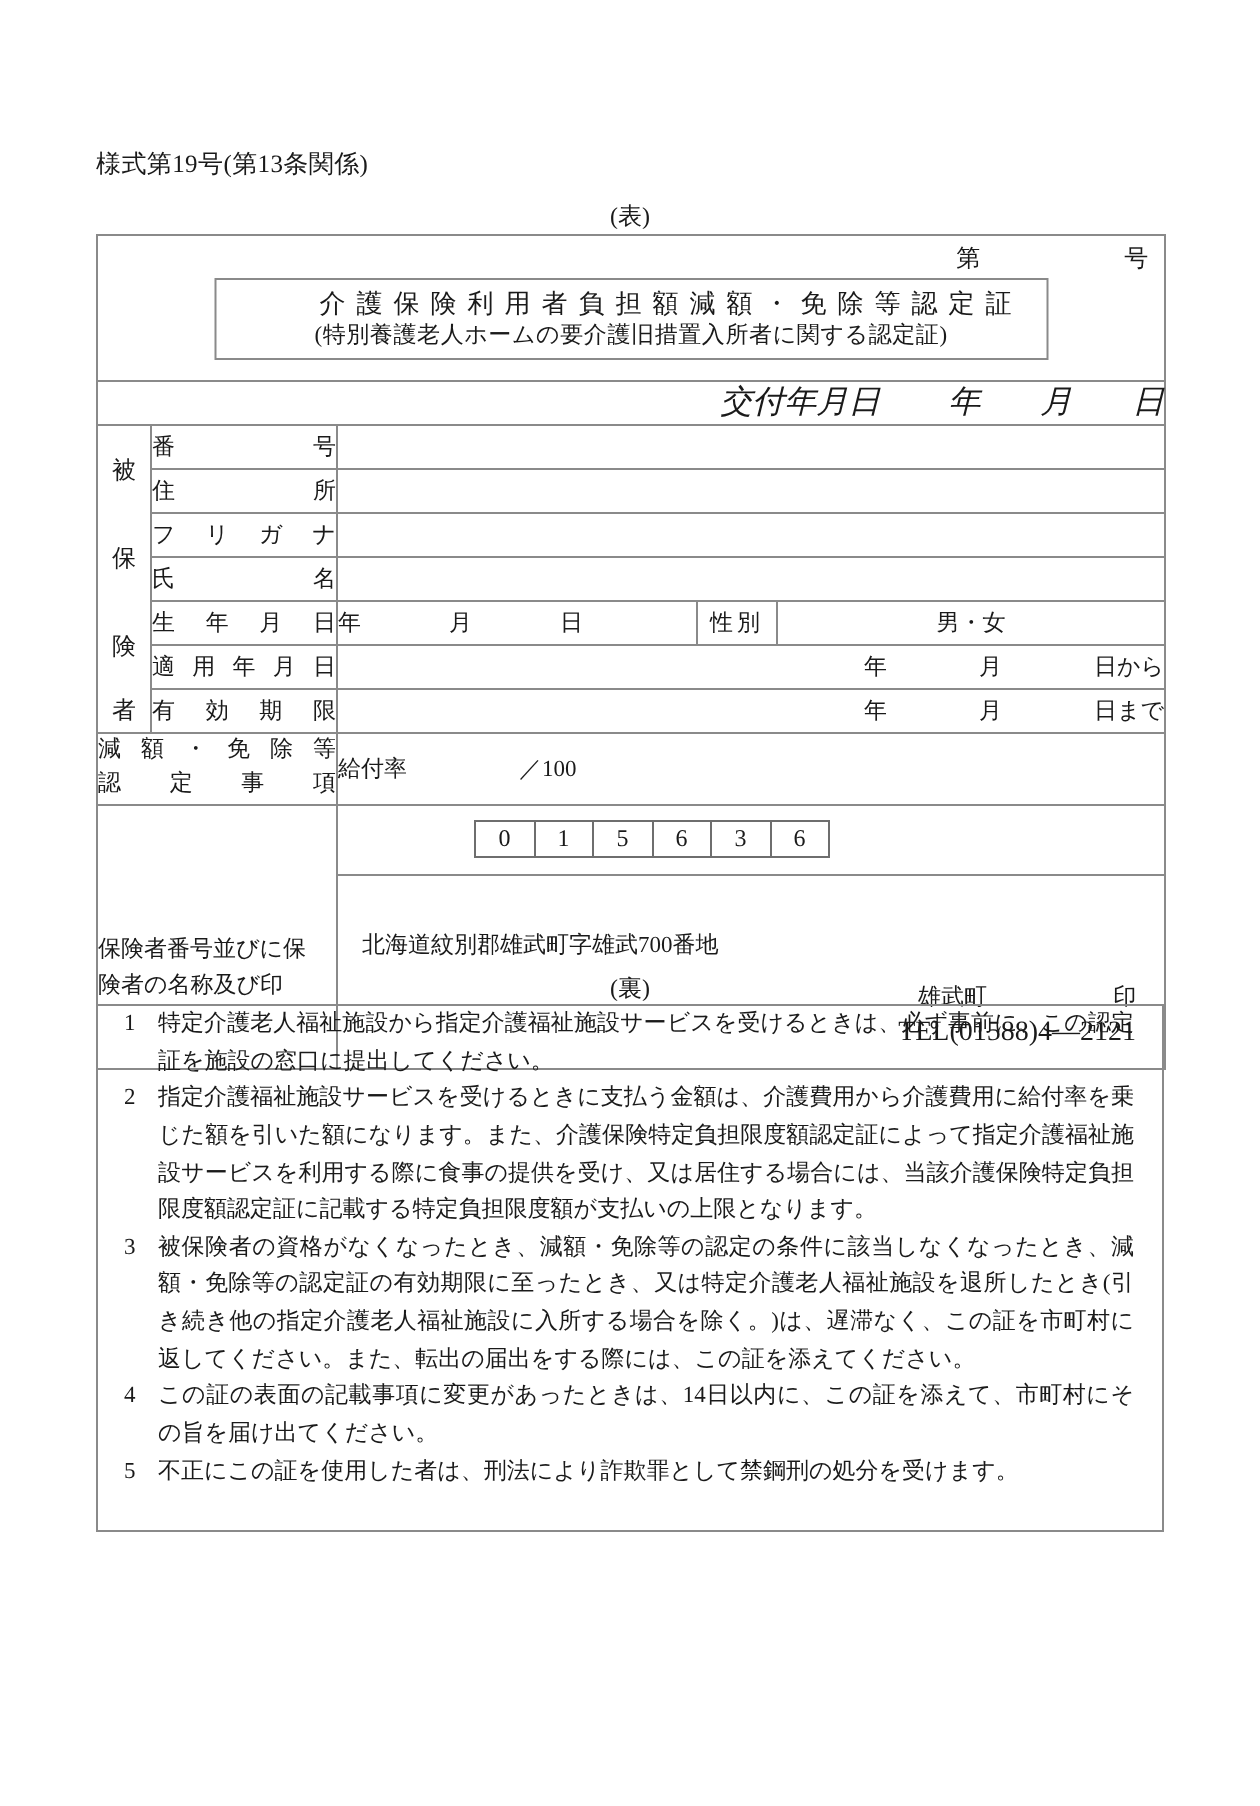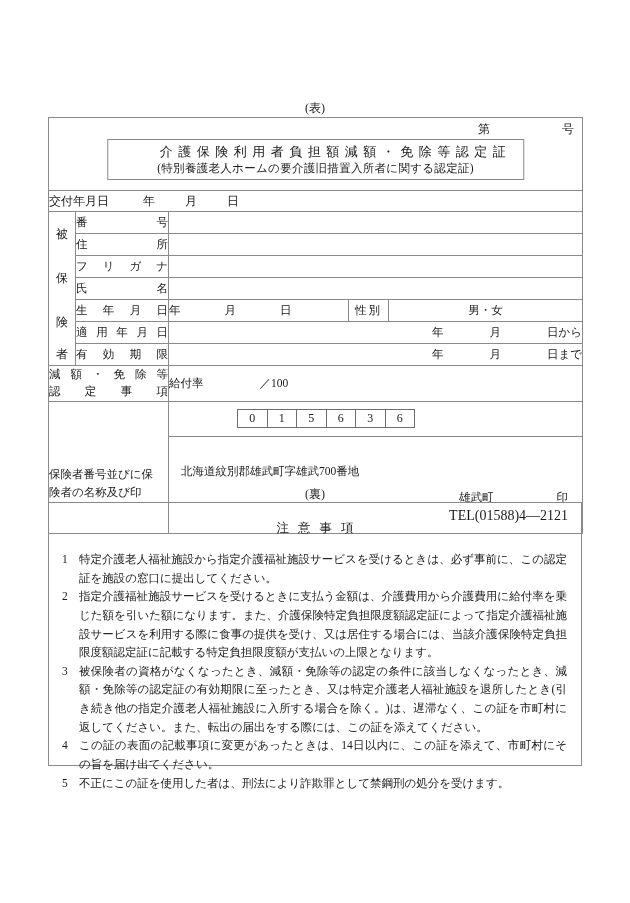--- a/index.html
+++ b/index.html
@@ -91,23 +91,24 @@
     line-height: 1.35;
     margin-left: 35px;
   }
   .title-sub {
     font-size: 11.5px;
     letter-spacing: 0.3px;
     line-height: 1.3;
   }
   .issue-row {
     height: 20px;
-    text-align: left;
-    font-size: 12px;
-    white-space: nowrap;
+    text-align: right;
+    font-size: 16px;
+    white-space: nowrap;
+    font-style: italic;
   }
   .issue-row .g1 { display: inline-block; width: 34px; }
   .issue-row .g2 { display: inline-block; width: 30px; }
 
   
   .v-label {
     width: 27px;
     text-align: center;
     font-size: 12px;
     line-height: 1.0;
@@ -264,20 +265,21 @@
     text-align: justify;
     text-justify: inter-ideograph;
     text-indent: 0;
   }
 </style>
 </head>
 <body>
 
 <div class="page">
 
+  <div class="form-id">様式第19号(第13条関係)</div>
   <div class="side-mark front">(表)</div>
 
   <table class="cert-table">
     <colgroup>
       <col style="width:27px">
       <col style="width:93px">
       <col style="width:180px">
       <col style="width:40px">
       <col style="width:194px">
     </colgroup>
@@ -386,21 +388,20 @@
           <div class="ins-seal">印</div>
           <div class="ins-tel">TEL(01588)4—2121</div>
         </td>
       </tr>
     </tbody>
   </table>
 
   <div class="side-mark back">(裏)</div>
 
   <div class="notes-box">
-    <div class="notes-title">注意事項</div>
     <div class="notes-list">
       <div class="note-item">
         <div class="note-num">1</div>
         <div class="note-text">特定介護老人福祉施設から指定介護福祉施設サービスを受けるときは、必ず事前に、この認定証を施設の窓口に提出してください。</div>
       </div>
       <div class="note-item">
         <div class="note-num">2</div>
         <div class="note-text">指定介護福祉施設サービスを受けるときに支払う金額は、介護費用から介護費用に給付率を乗じた額を引いた額になります。また、介護保険特定負担限度額認定証によって指定介護福祉施設サービスを利用する際に食事の提供を受け、又は居住する場合には、当該介護保険特定負担限度額認定証に記載する特定負担限度額が支払いの上限となります。</div>
       </div>
       <div class="note-item">

